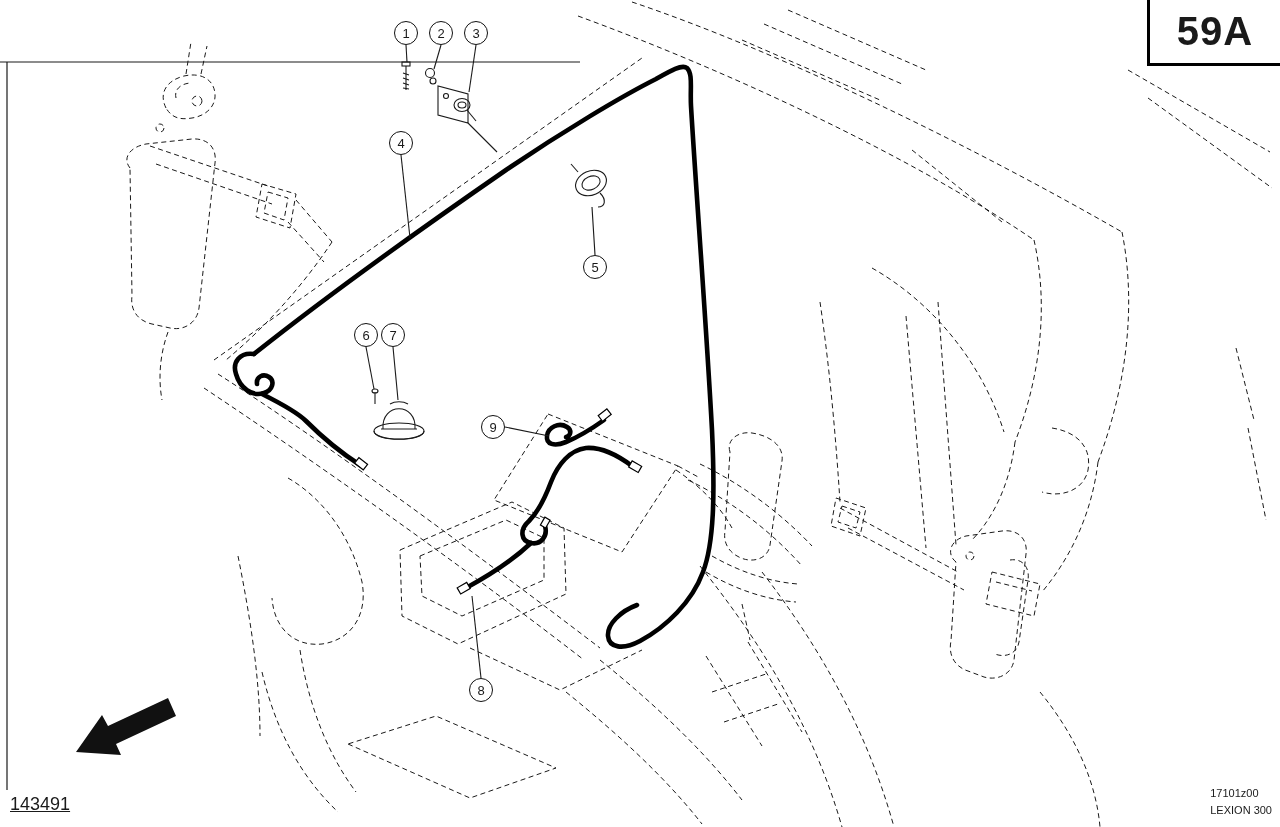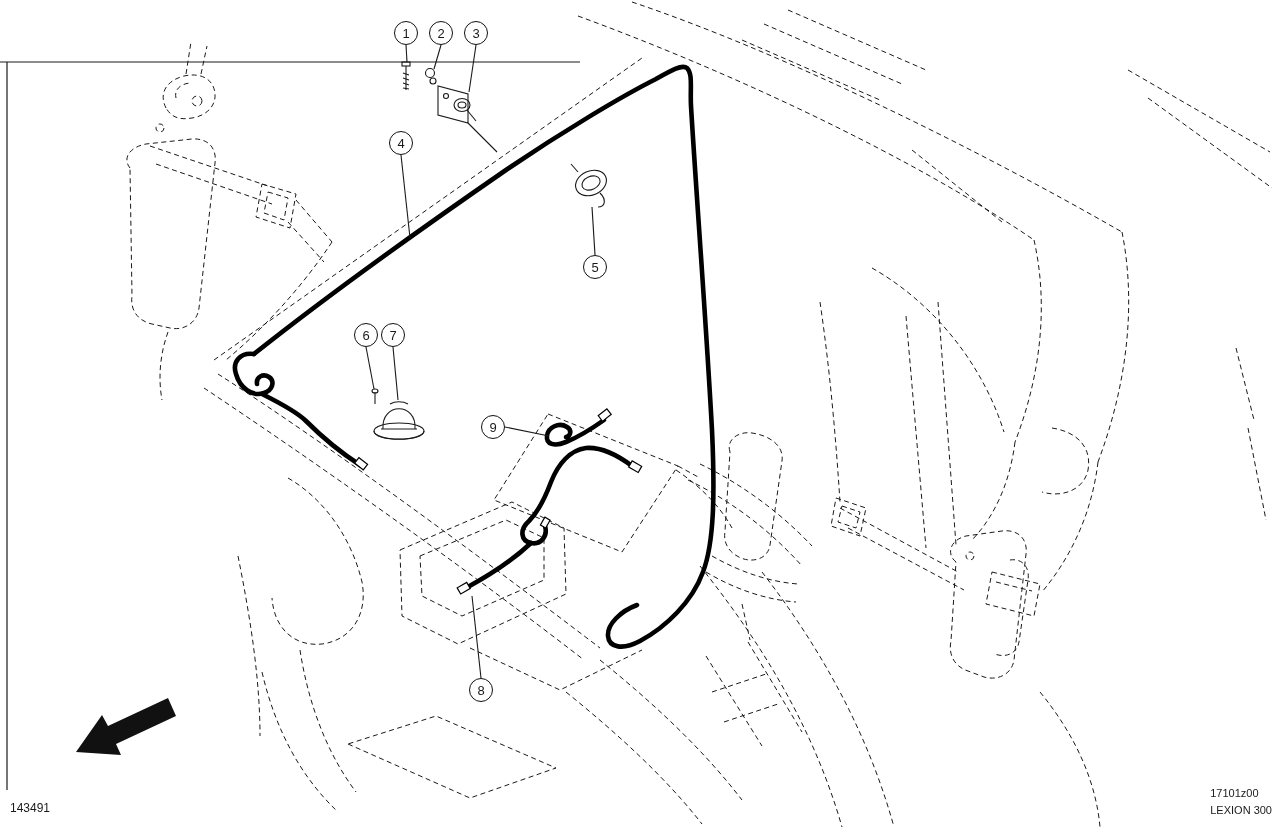--- a/index.html
+++ b/index.html
@@ -23,21 +23,21 @@
     position:absolute;width:24px;height:24px;border:1.5px solid #111;border-radius:50%;
     background:#fff;display:flex;align-items:center;justify-content:center;
     font-size:13px;line-height:1;box-sizing:border-box;cursor:pointer;
   }
   .section-box{
     position:absolute;right:0;top:0;width:130px;height:63px;background:#fff;
     border-left:3.5px solid #000;border-bottom:3.5px solid #000;
     display:flex;align-items:center;justify-content:center;
     font-size:40px;font-weight:bold;letter-spacing:1px;
   }
-  .footer-left{position:absolute;left:10px;bottom:12px;font-size:12px;}
+  .footer-left{position:absolute;left:10px;bottom:12px;font-size:18px;text-decoration:underline;}
   .footer-right{position:absolute;right:8px;bottom:8px;text-align:left;font-size:11px;line-height:1.55;}
 </style>
 </head>
 <body>
 
 <div class="page">
 
   <svg width="1280" height="827" viewBox="0 0 1280 827">
 
     <g class="frame">
@@ -200,20 +200,23 @@
       <path d="M595,255 L592,207"></path>
       <path d="M366,347 L374,389"></path>
       <path d="M393,347 L398,400"></path>
       <path d="M481,678 L472,596"></path>
       <path d="M505,427 L549,436"></path>
     </g>
 
     <polygon points="76,752 102,715 108,726 168,698 176,716 116,744 121,755" fill="#111"></polygon>
   </svg>
 
+  <div class="section-box">
+    <span>59A</span>
+  </div>
 
   <div class="callout" style="left:394px;top:21px">
       <span>1</span>
     </div>
   <div class="callout" style="left:429px;top:21px">
       <span>2</span>
     </div>
   <div class="callout" style="left:464px;top:21px">
       <span>3</span>
     </div>

